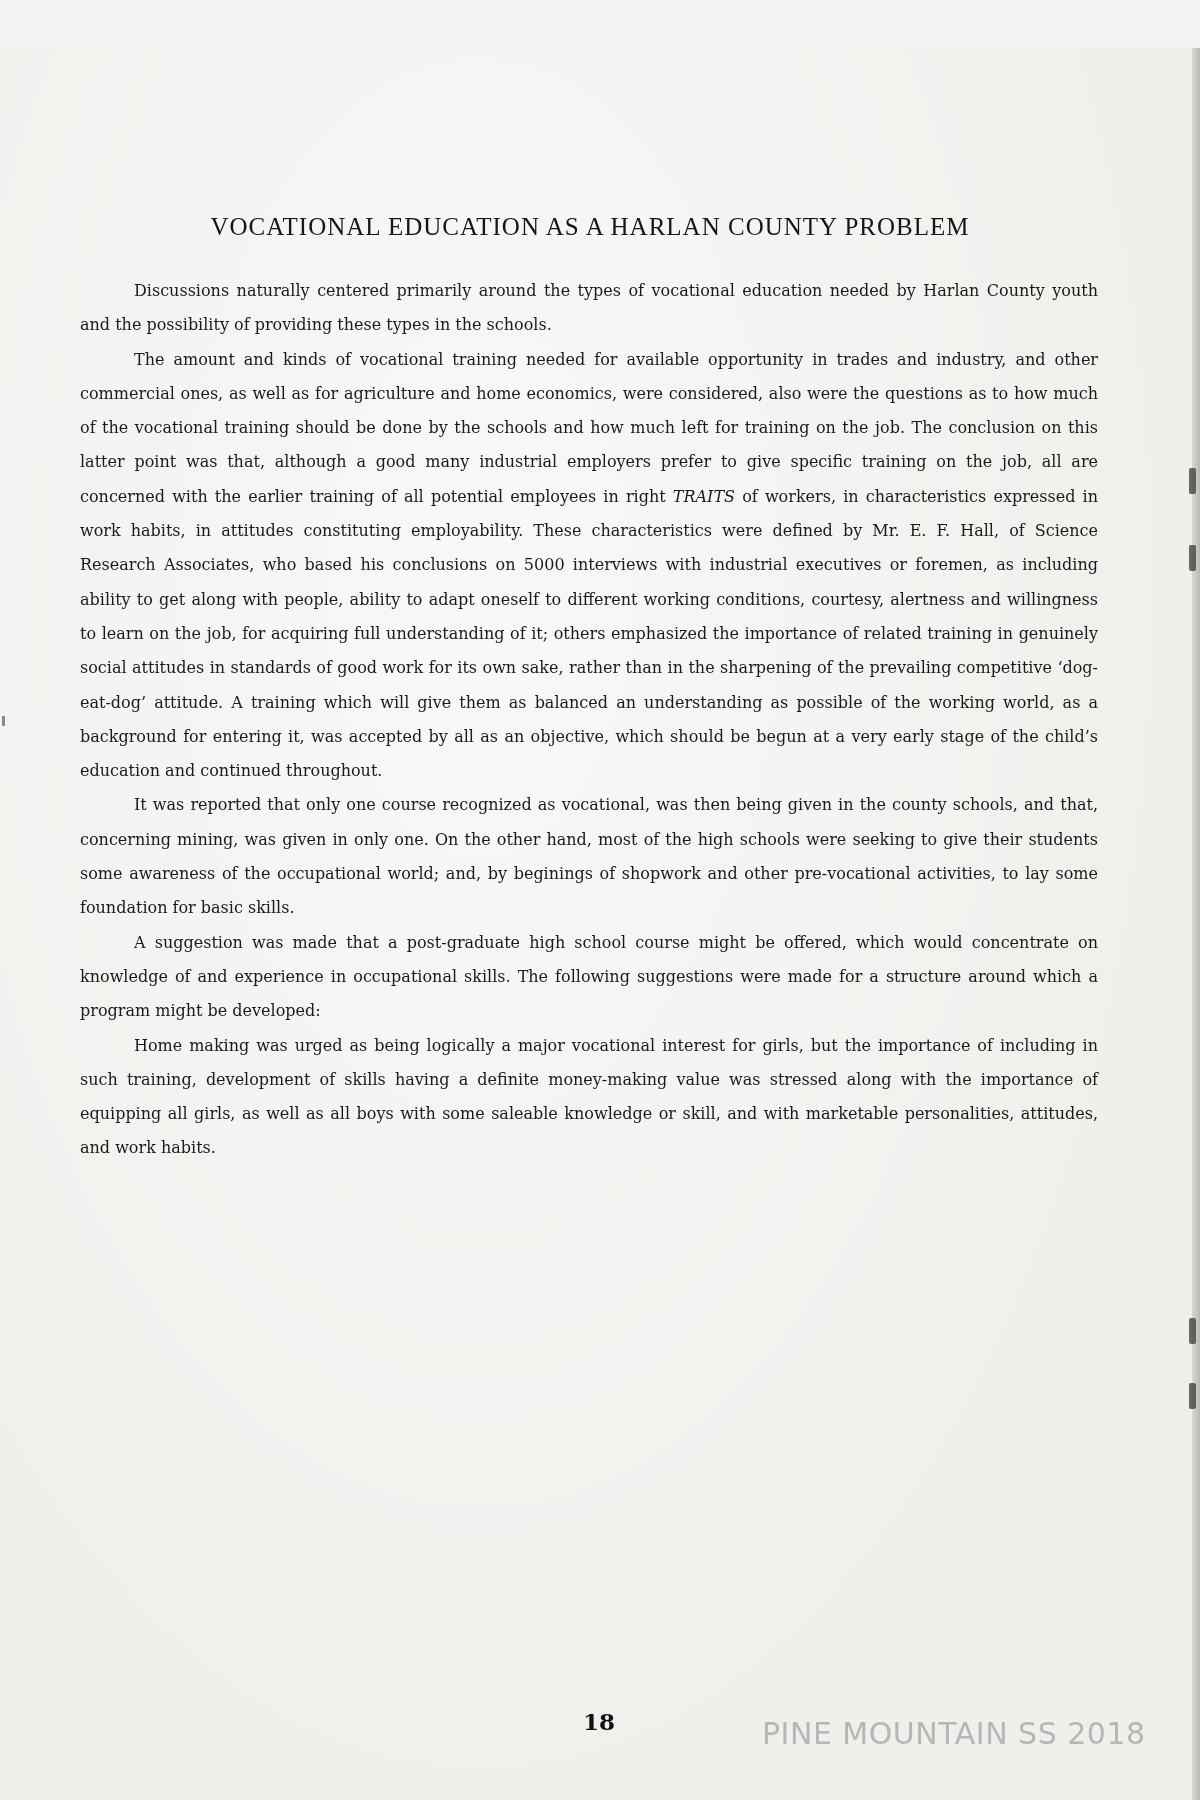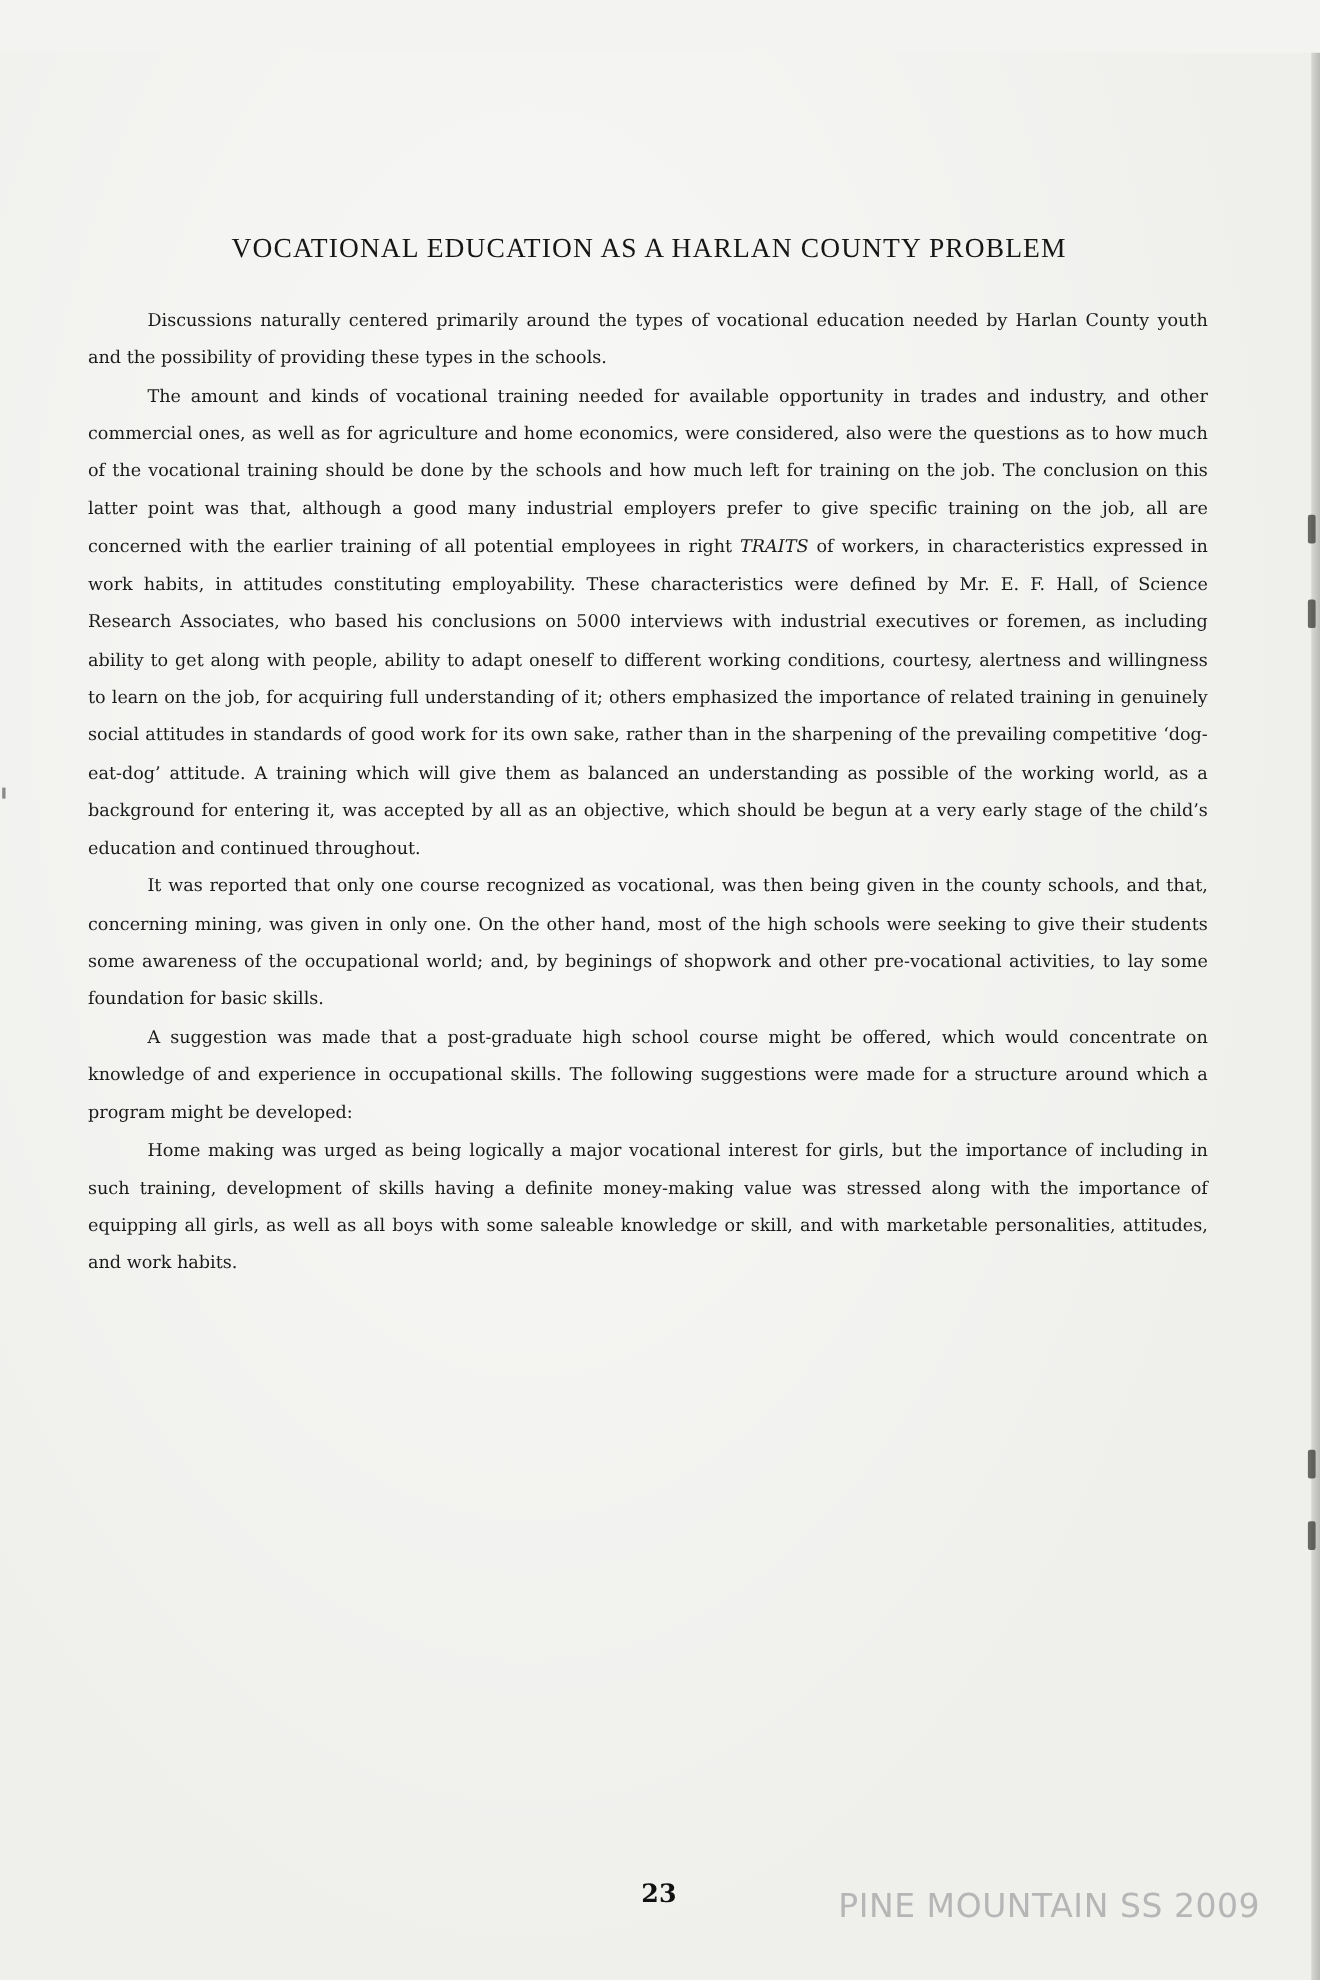--- a/index.html
+++ b/index.html
@@ -74,15 +74,15 @@
       <span>It was reported that only one course recognized as vocational, was then being given in the county schools, and that, concerning mining, was given in only one. On the other hand, most of the high schools were seeking to give their students some awareness of the occupational world; and, by beginings of shopwork and other pre-vocational activities, to lay some foundation for basic skills.</span>
     </p>
     <p>
       <span>A suggestion was made that a post-graduate high school course might be offered, which would concentrate on knowledge of and experience in occupational skills. The following suggestions were made for a structure around which a program might be developed:</span>
     </p>
     <p>
       <span>Home making was urged as being logically a major vocational interest for girls, but the importance of including in such training, development of skills having a definite money-making value was stressed along with the importance of equipping all girls, as well as all boys with some saleable knowledge or skill, and with marketable personalities, attitudes, and work habits.</span>
     </p>
   </div>
 
-  <div class="page-number">23</div>
-  <div class="watermark">PINE MOUNTAIN SS 2009</div>
+  <div class="page-number">18</div>
+  <div class="watermark">PINE MOUNTAIN SS 2018</div>
 </div>
 
 </body></html>

